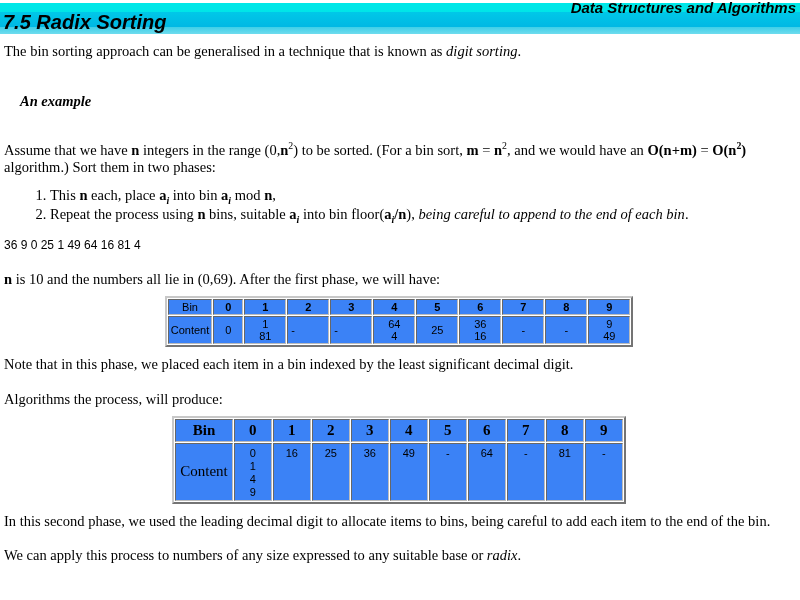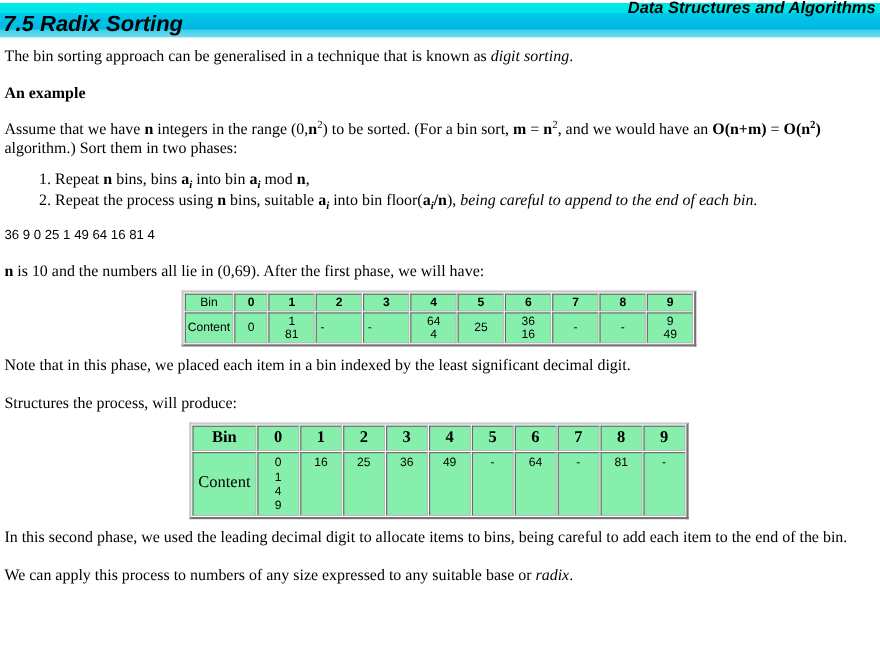--- a/index.html
+++ b/index.html
@@ -60,25 +60,26 @@
   
   .content {
     padding: 0px 6px 0px 4px;
   }
   p.para {
     margin: 0 0 0 0;
     padding: 9px 0 9px 0;
     line-height: 1.12;
   }
   h3.subhead {
-    margin: 0;
+    margin: 16px;
     padding: 9px 0 8px 0;
     font-size: 14.5px;
     font-weight: bold;
     line-height: 1.12;
+    font-style: italic;
   }
   .it { font-style: italic; }
   .bd { font-weight: bold; }
   sup { font-size: 0.68em; vertical-align: super; line-height: 0; }
   sub { font-size: 0.68em; vertical-align: sub; line-height: 0; font-style: italic; }
 
   ol.steps {
     margin: 0;
     padding: 2px 0 2px 46px;
     line-height: 1.18;
@@ -97,21 +98,21 @@
 
   table.bins {
     border-collapse: separate;
     border-spacing: 1px;
     border: 2px outset #c8c8c8;
     background: #ffffff;
     margin: 0 auto;
   }
   table.bins td {
     border: 1px inset #bbbbbb;
-    background: #86efac;
+    background: #3b82f6;
     text-align: center;
     vertical-align: middle;
     padding: 1px 3px;
   }
 
   
   .t1 { margin-top: 6px; margin-bottom: 6px; }
   .t1 td {
     font-family: "Liberation Sans", "DejaVu Sans", sans-serif;
     font-size: 11px;
@@ -158,21 +159,21 @@
 
 <div class="content">
 
   <p class="para"><span>The bin sorting approach can be generalised in a technique that is known as </span><span class="it">digit sorting</span><span>.</span></p>
 
   <h3 class="subhead">An example</h3>
 
   <p class="para"><span>Assume that we have </span><span class="bd">n</span><span> integers in the range (0,</span><span class="bd">n</span><sup>2</sup><span>) to be sorted. (For a bin sort, </span><span class="bd">m</span><span> = </span><span class="bd">n</span><sup>2</sup><span>, and we would have an </span><span class="bd">O(n+m)</span><span> = </span><span class="bd">O(n</span><sup class="bd">2</sup><span class="bd">)</span><span> algorithm.) Sort them in two phases:</span></p>
 
   <ol class="steps">
-    <li><span>Repeat </span><span class="bd">n</span><span> bins, bins </span><span class="bd">a</span><sub class="bd">i</sub><span> into bin </span><span class="bd">a</span><sub class="bd">i</sub><span> mod </span><span class="bd">n</span><span>,</span></li>
+    <li><span>This </span><span class="bd">n</span><span> each, place </span><span class="bd">a</span><sub class="bd">i</sub><span> into bin </span><span class="bd">a</span><sub class="bd">i</sub><span> mod </span><span class="bd">n</span><span>,</span></li>
     <li><span>Repeat the process using </span><span class="bd">n</span><span> bins, suitable </span><span class="bd">a</span><sub class="bd">i</sub><span> into bin floor(</span><span class="bd">a</span><sub class="bd">i</sub><span class="bd">/n</span><span>), </span><span class="it">being careful to append to the end of each bin</span><span>.</span></li>
   </ol>
 
 
 
   <div class="centered-list">36 9 0 25 1 49 64 16 81 4</div>
 
   <p class="para"><span class="bd">n</span><span> is 10 and the numbers all lie in (0,69). After the first phase, we will have:</span></p>
 
   <div class="tablewrap">
@@ -203,21 +204,21 @@
         <td class="num">-</td>
         <td class="num">-</td>
         <td class="num">9<br>49</td>
       </tr>
     </tbody>
       </table>
   </div>
 
   <p class="para">Note that in this phase, we placed each item in a bin indexed by the least significant decimal digit.</p>
 
-  <p class="para">Structures the process, will produce:</p>
+  <p class="para">Algorithms the process, will produce:</p>
 
   <div class="tablewrap">
     <table class="bins t2">
       <tbody>
           <tr>
         <td class="lbl hd">Bin</td>
         <td class="hd col0">0</td>
         <td class="hd">1</td>
         <td class="hd">2</td>
         <td class="hd">3</td>

